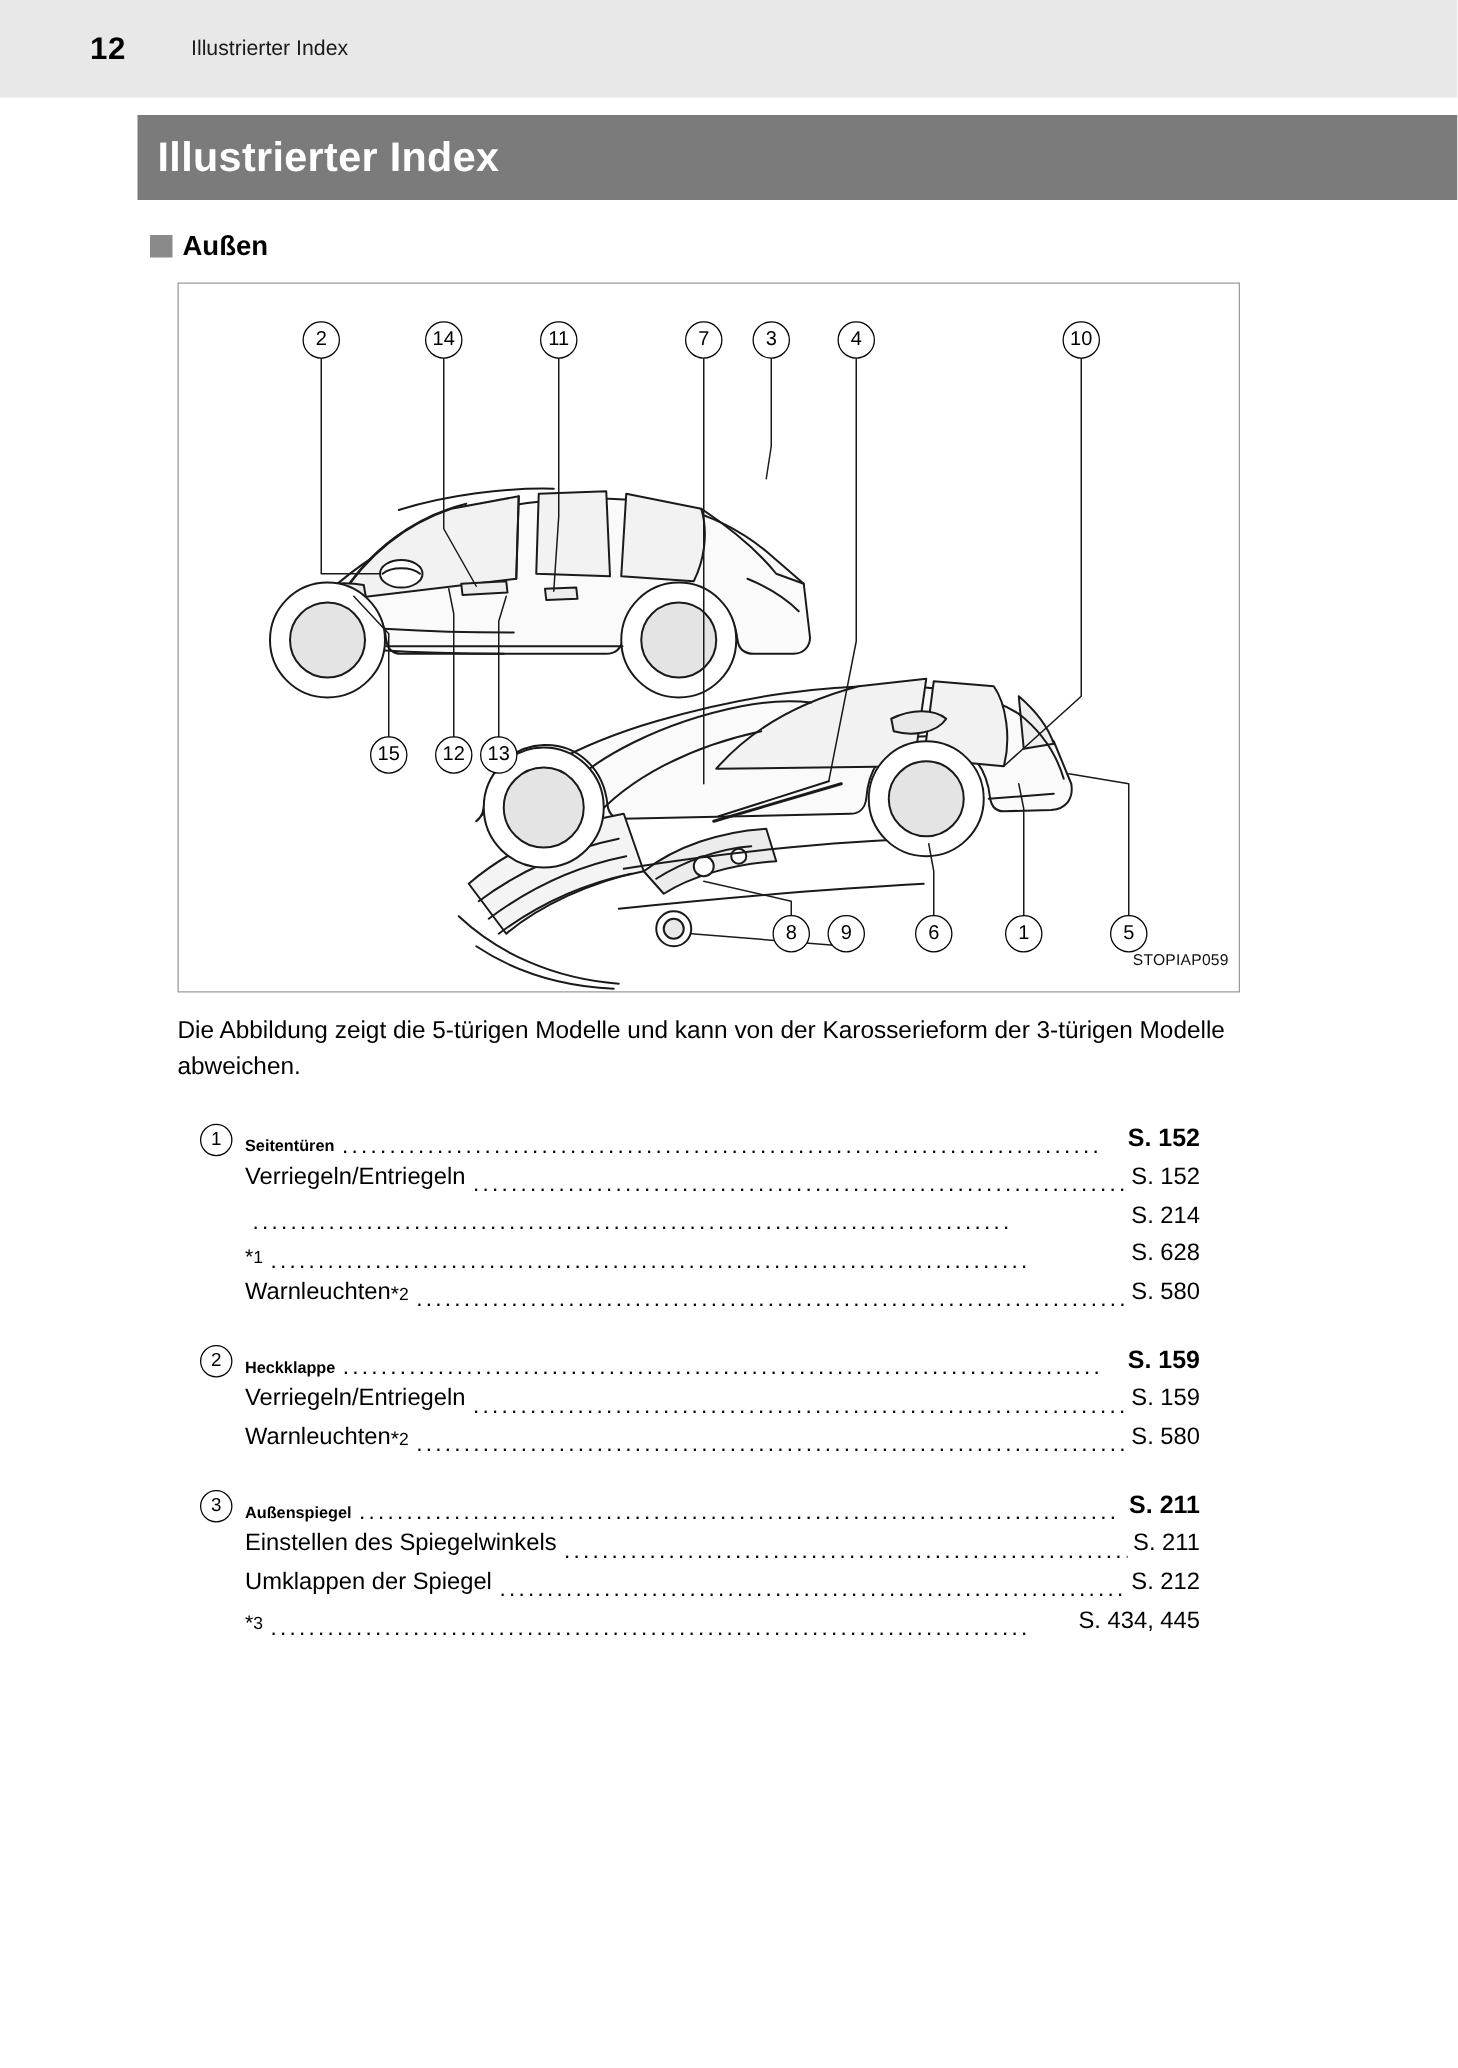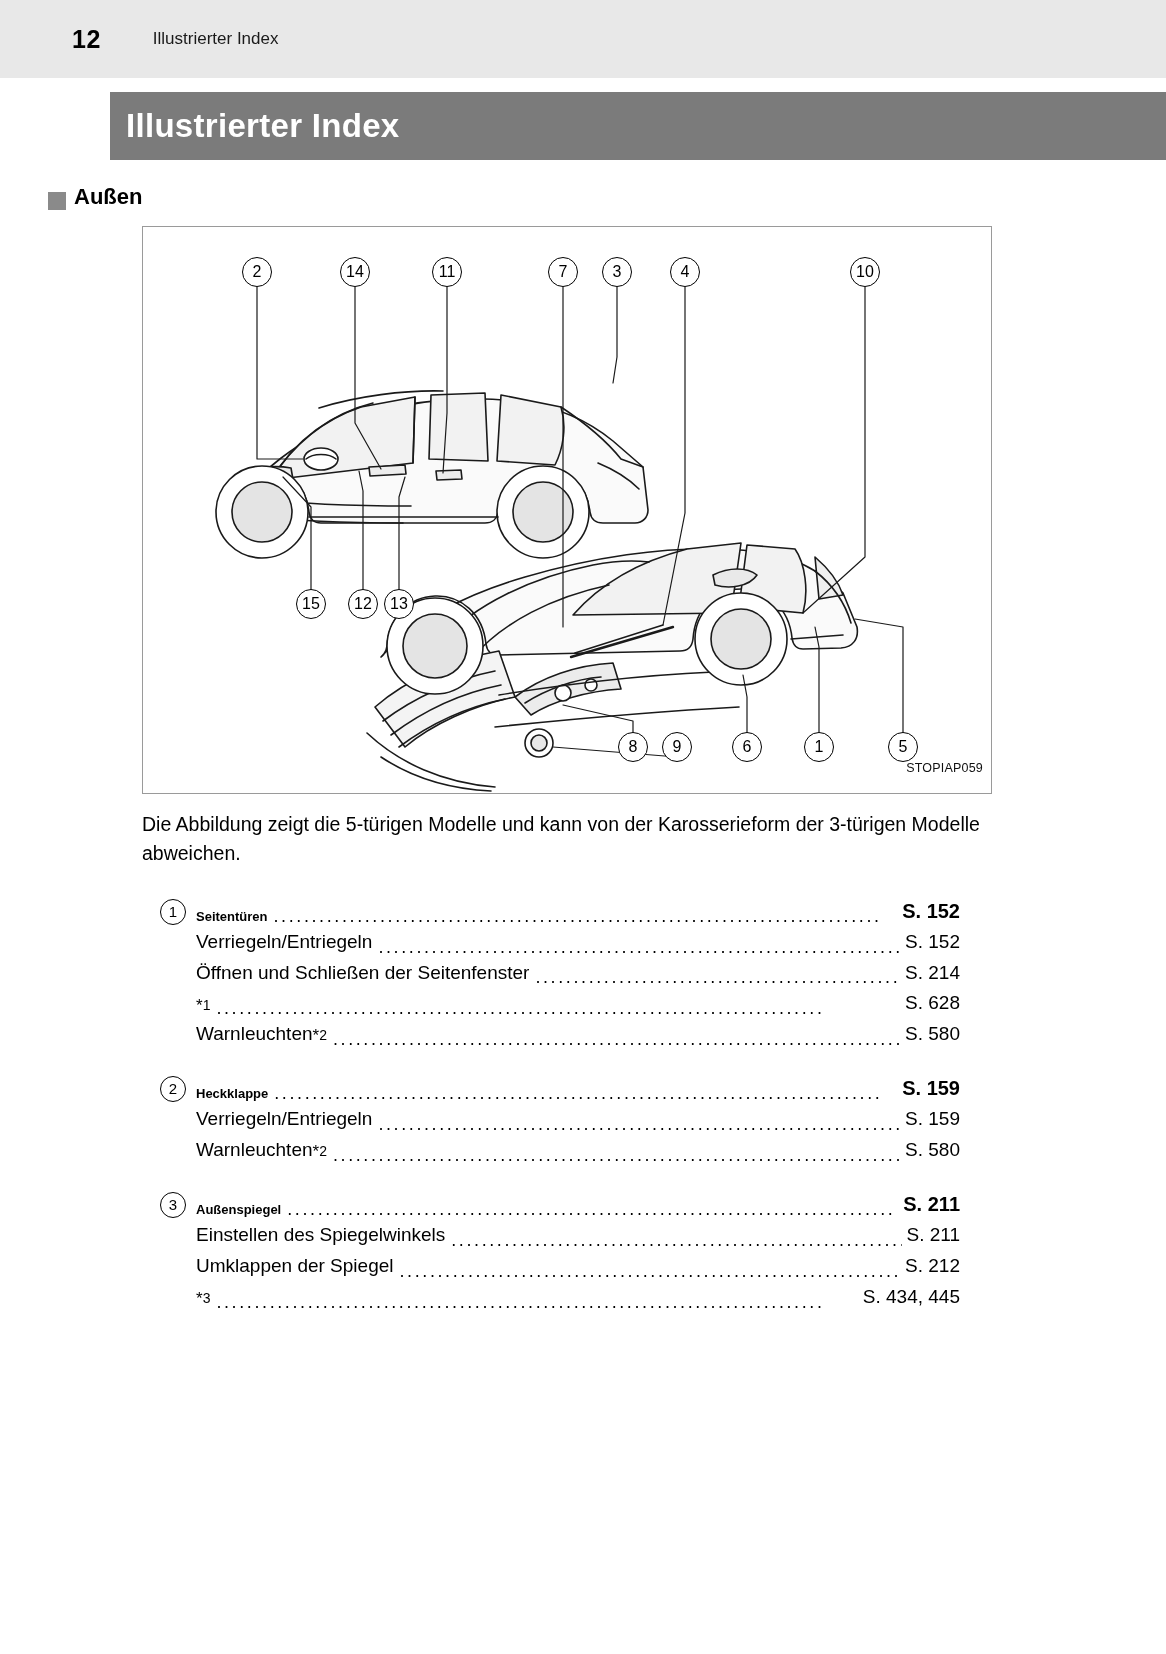--- a/index.html
+++ b/index.html
@@ -50,23 +50,23 @@
   .title-band-text {
     color: #ffffff;
     font-size: 33px;
     font-weight: bold;
     letter-spacing: 0.3px;
   }
 
   
   .section-heading {
     margin-top: 24px;
-    margin-left: 48px;
-    display: flex;
-    align-items: flex-end;
+    margin-left: 120px;
+    display: flex;
+    align-items: center;
   }
   .section-square {
     width: 18px;
     height: 18px;
     background: #8a8a8a;
     margin-right: 8px;
   }
   .section-heading-text {
     font-size: 22px;
     font-weight: bold;
@@ -356,21 +356,20 @@
 
     <div class="index-row">
       <span class="num-spacer"></span>
       <span class="row-label">Verriegeln/Entriegeln</span>
       <span class="dots">................................................................................</span>
       <span class="page-ref">S. 152</span>
     </div>
 
     <div class="index-row">
       <span class="num-spacer"></span>
-      <span class="row-label">Öffnen und Schließen der Seitenfenster</span>
       <span class="dots">................................................................................</span>
       <span class="page-ref">S. 214</span>
     </div>
 
     <div class="index-row">
       <span class="num-spacer"></span>
       <span class="star-mark">*<sup class="star">1</sup></span>
       <span class="dots">................................................................................</span>
       <span class="page-ref">S. 628</span>
     </div>

